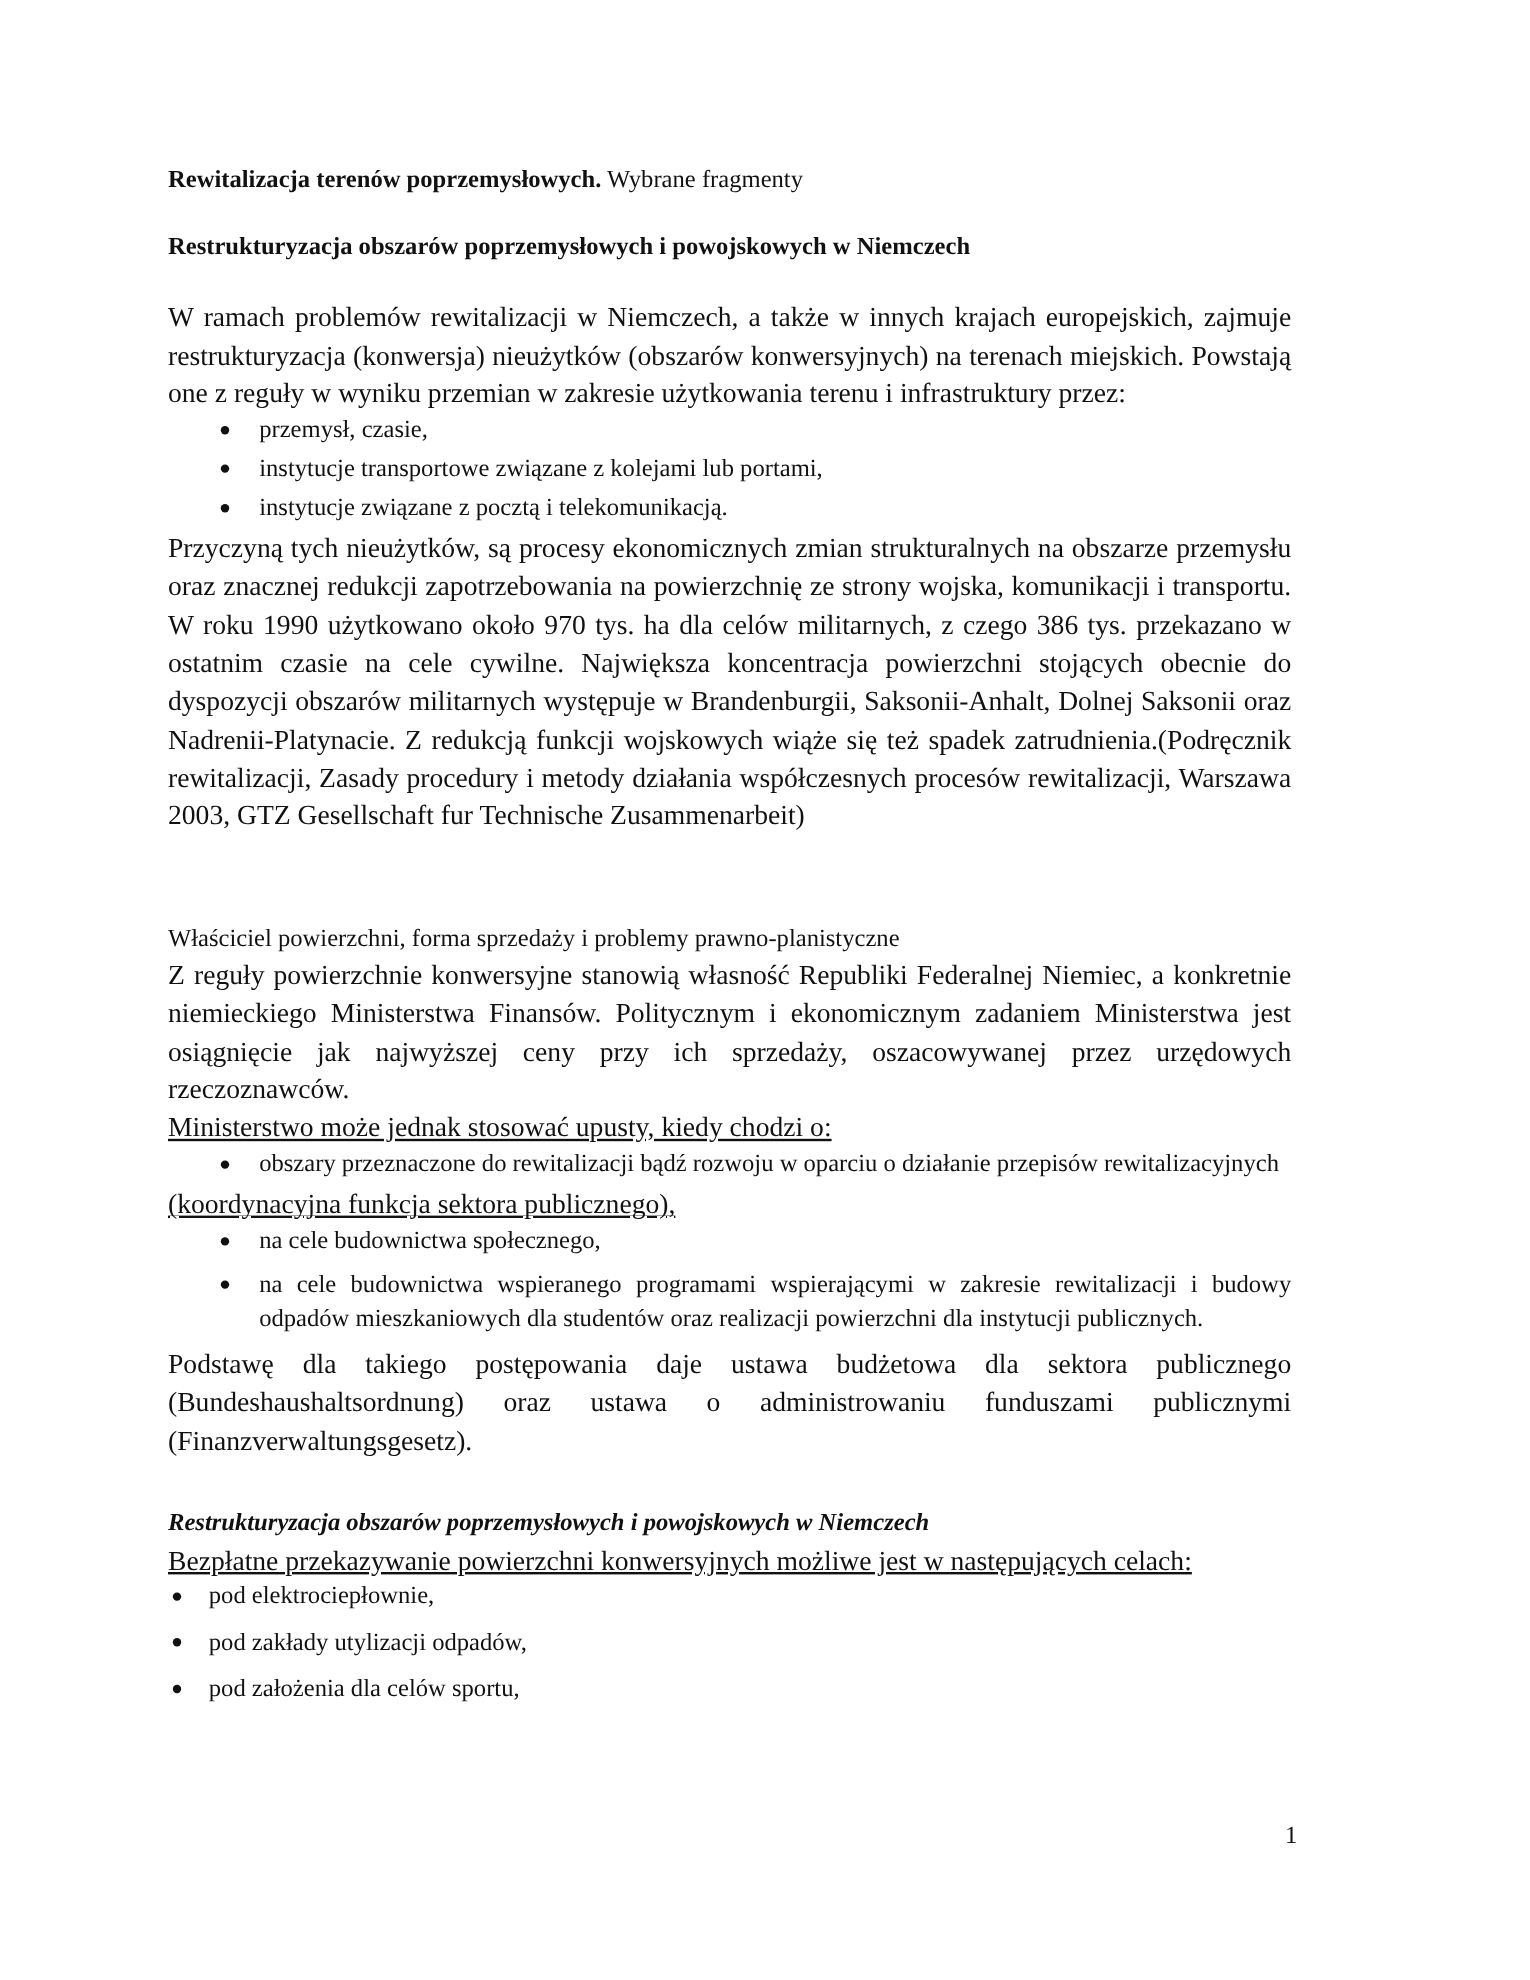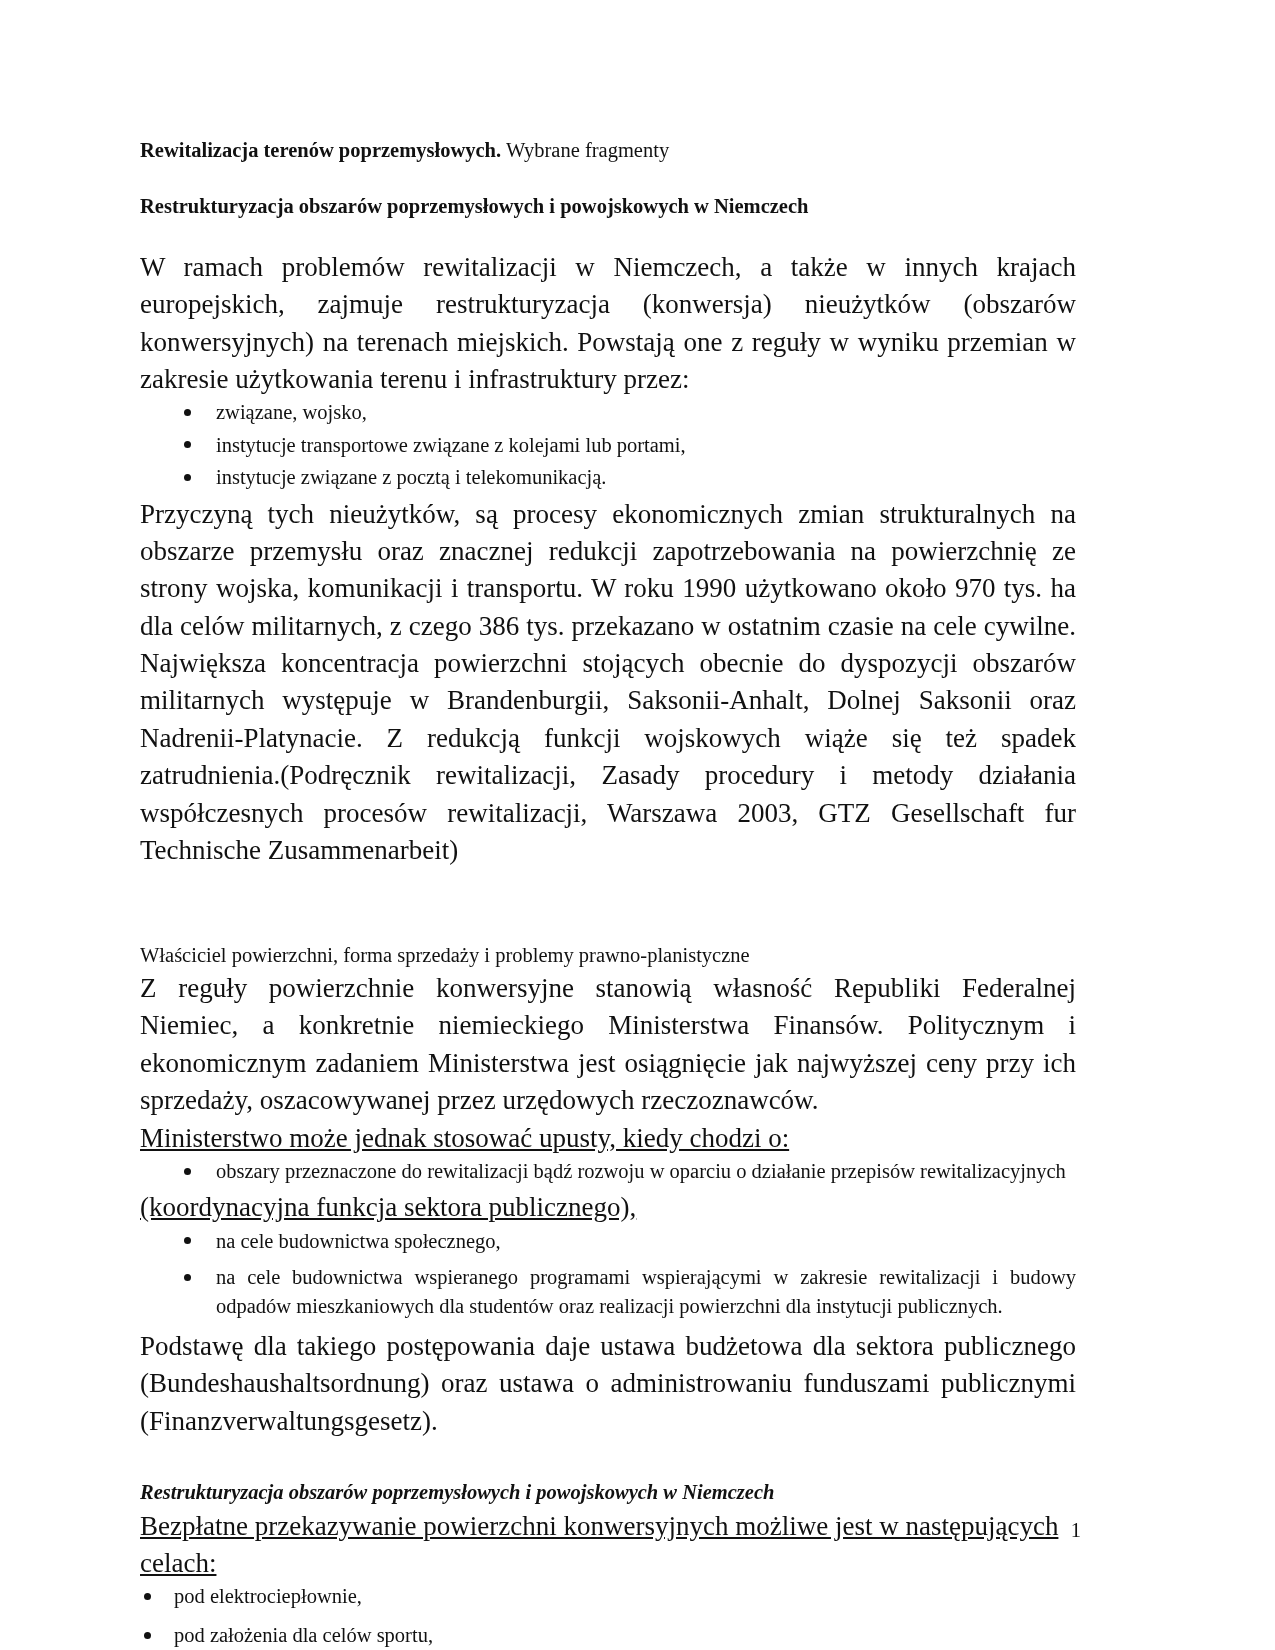--- a/index.html
+++ b/index.html
@@ -52,21 +52,21 @@
 
   h2.section-heading-italic {
     font-size: 20.5px;
     font-weight: 700;
     font-style: italic;
     line-height: 1.2;
     margin: 0 0 3px 0;
   }
 
   p.body {
-    font-size: 27px;
+    font-size: 23px;
     line-height: 1.385;
     margin: 0;
     text-align: justify;
     text-justify: inter-word;
   }
   p.body.left {
     text-align: left;
     text-decoration: underline;
   }
 
@@ -125,21 +125,21 @@
 
   <p class="doc-title">
     <span class="strong">Rewitalizacja terenów poprzemysłowych.</span><span> Wybrane fragmenty</span>
   </p>
 
   <h2 class="section-heading">Restrukturyzacja obszarów poprzemysłowych i powojskowych w Niemczech</h2>
 
   <p class="body">W ramach problemów rewitalizacji w Niemczech, a także w innych krajach europejskich, zajmuje restrukturyzacja (konwersja) nieużytków (obszarów konwersyjnych) na terenach miejskich. Powstają one z reguły w wyniku przemian w zakresie użytkowania terenu i infrastruktury przez:</p>
 
   <ul class="bullets">
-    <li>związane, wojsko,</li>
+    <li>przemysł, czasie,</li>
     <li>instytucje transportowe związane z kolejami lub portami,</li>
     <li>instytucje związane z pocztą i telekomunikacją.</li>
   </ul>
 
   <p class="body">Przyczyną tych nieużytków, są procesy ekonomicznych zmian strukturalnych na obszarze przemysłu oraz znacznej redukcji zapotrzebowania na powierzchnię ze strony wojska, komunikacji i transportu. W roku 1990 użytkowano około 970 tys. ha dla celów militarnych, z czego 386 tys. przekazano w ostatnim czasie na cele cywilne. Największa koncentracja powierzchni stojących obecnie do dyspozycji obszarów militarnych występuje w Brandenburgii, Saksonii-Anhalt, Dolnej Saksonii oraz Nadrenii-Platynacie. Z redukcją funkcji wojskowych wiąże się też spadek zatrudnienia.(Podręcznik rewitalizacji, Zasady procedury i metody działania współczesnych procesów rewitalizacji, Warszawa 2003, GTZ Gesellschaft fur Technische Zusammenarbeit)</p>
 
   <div class="gap-lg"></div>
 
   <h2 class="section-heading-tight">Właściciel powierzchni, forma sprzedaży i problemy prawno-planistyczne</h2>
 
@@ -161,19 +161,19 @@
   <p class="body">Podstawę dla takiego postępowania daje ustawa budżetowa dla sektora publicznego (Bundeshaushaltsordnung) oraz ustawa o administrowaniu funduszami publicznymi (Finanzverwaltungsgesetz).</p>
 
   <div class="gap-md"></div>
 
   <h2 class="section-heading-italic">Restrukturyzacja obszarów poprzemysłowych i powojskowych w Niemczech</h2>
 
   <p class="body left tight">Bezpłatne przekazywanie powierzchni konwersyjnych możliwe jest w następujących celach:</p>
 
   <ul class="bullets narrow">
     <li>pod elektrociepłownie,</li>
+    <li>pod zakłady utylizacji odpadów,</li>
     <li>pod założenia dla celów sportu,</li>
-    <li>pod zakłady utylizacji odpadów,</li>
   </ul>
 
   <div class="page-number">1</div>
 
 </div>
 
 </body></html>

